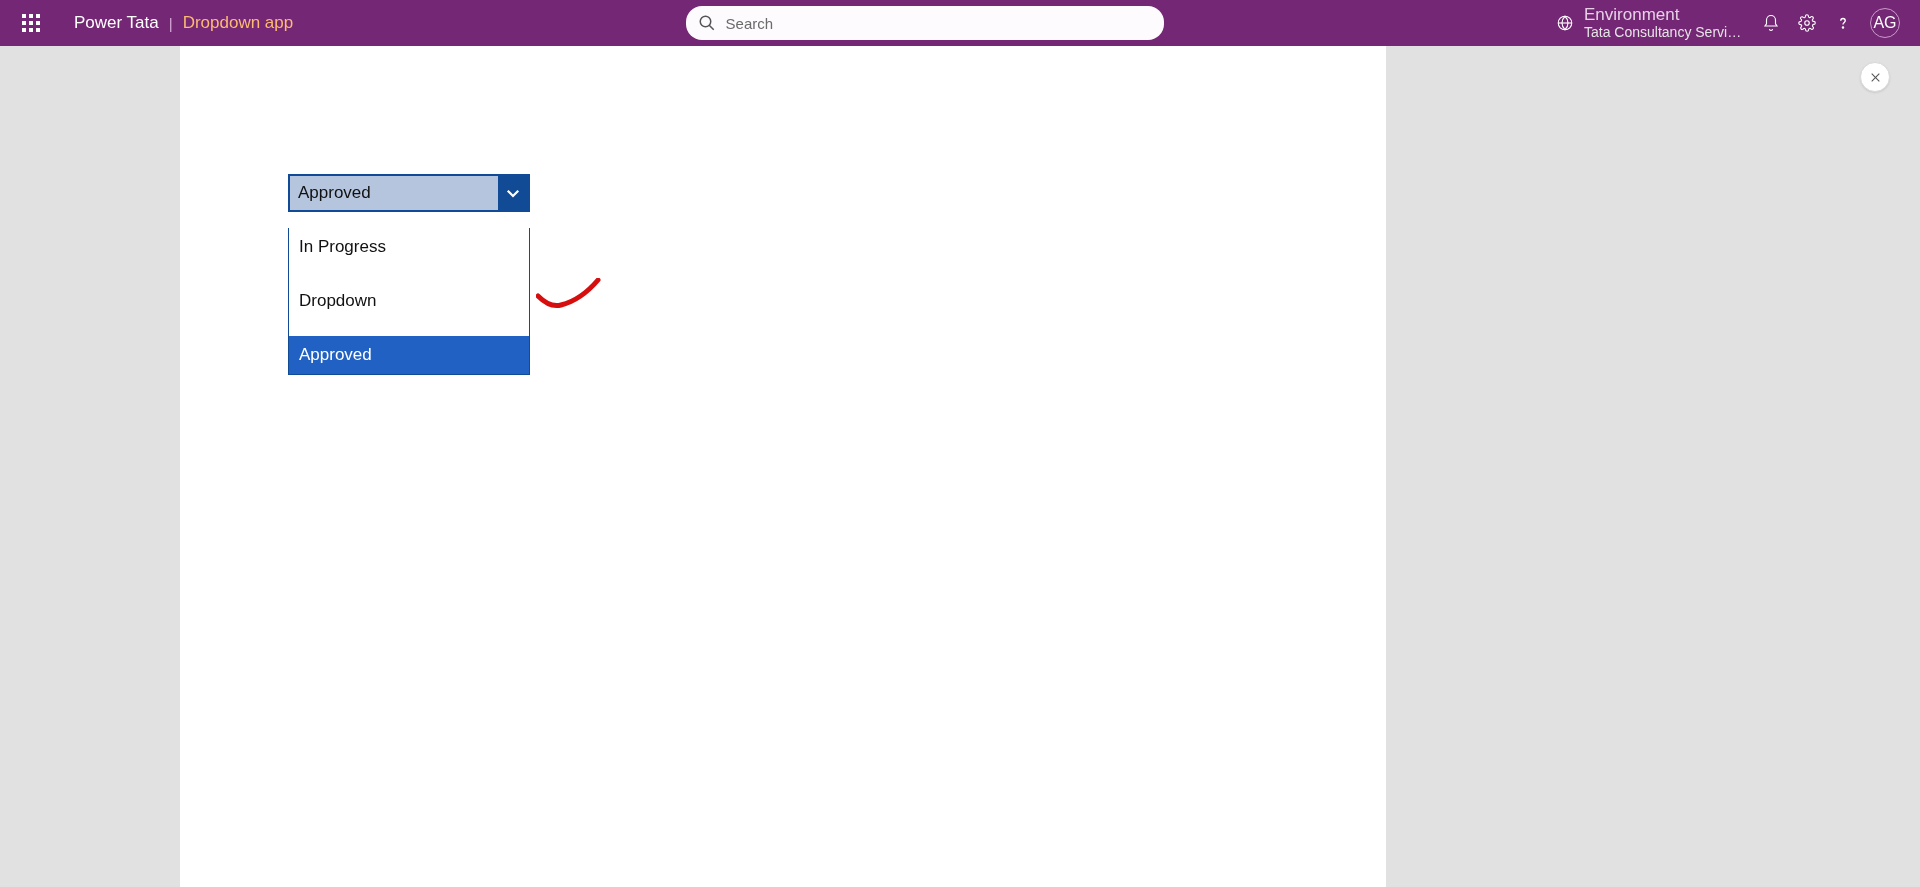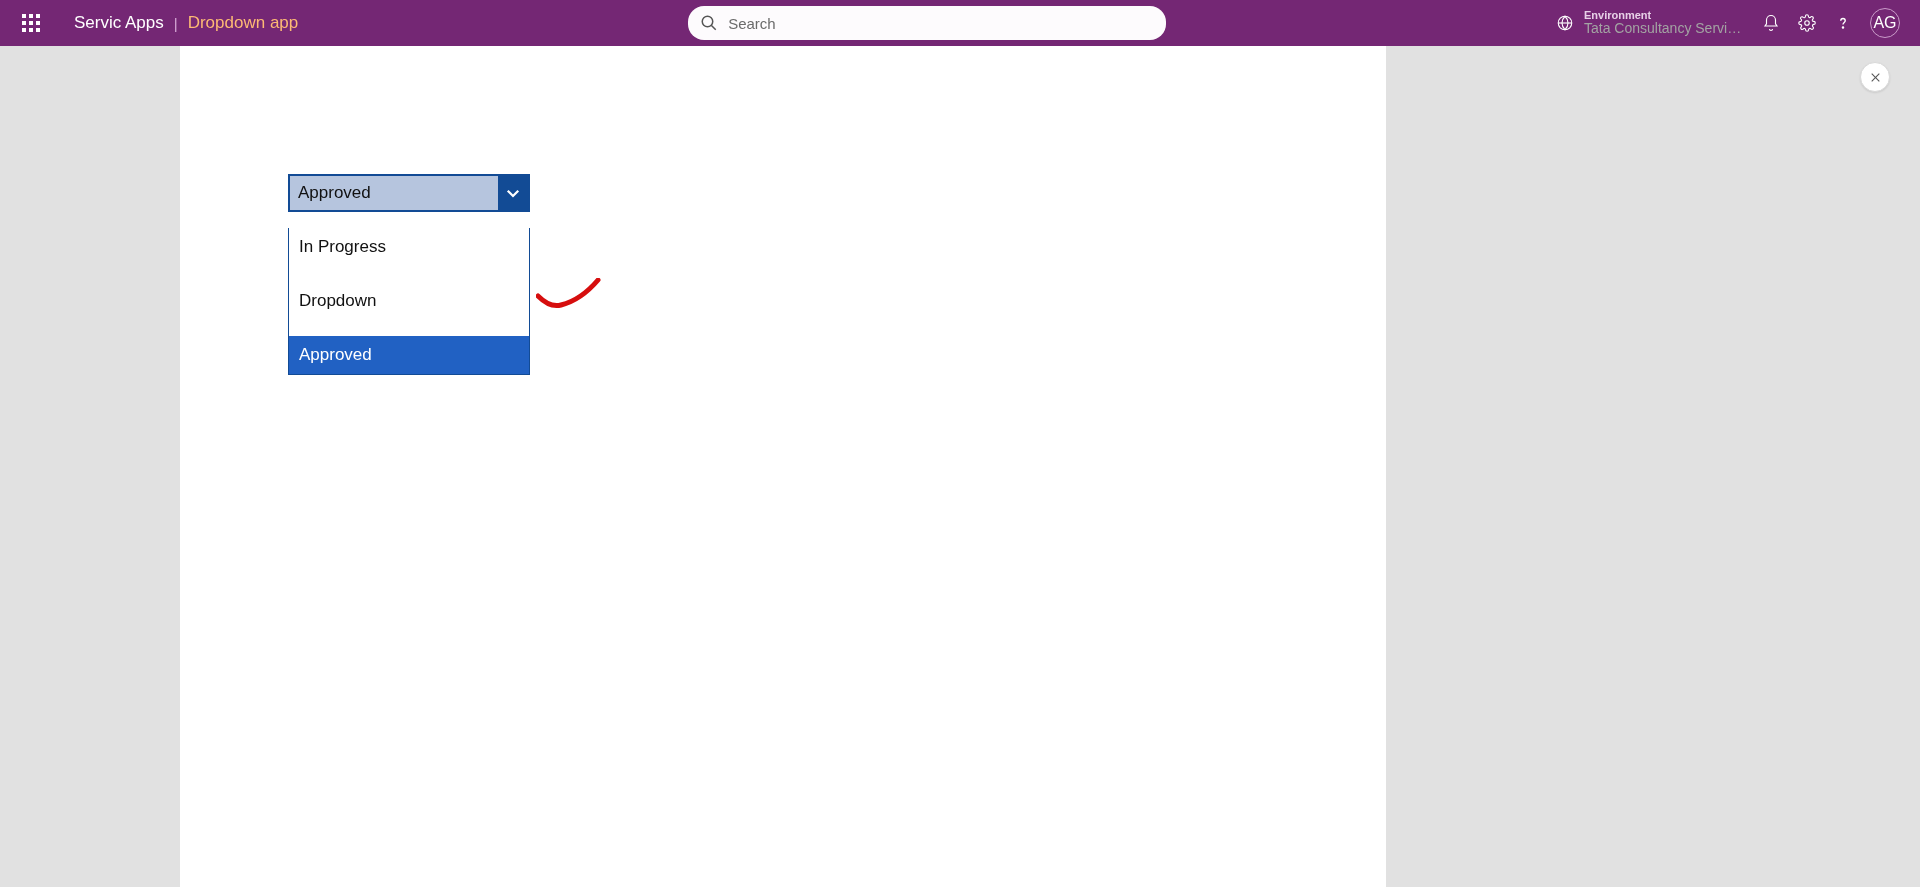--- a/index.html
+++ b/index.html
@@ -61,22 +61,22 @@
     .search-input::placeholder { color: #6b6b6b; }
 
     .right-group {
       display: flex;
       align-items: center;
       gap: 18px;
       margin-right: 10px;
     }
     .env-block { display: flex; align-items: center; gap: 10px; }
     .env-text { display: flex; flex-direction: column; line-height: 1.1; }
-    .env-label { font-size: 11px; color: #e7d0e7; font-weight: bold; }
-    .env-value { font-size: 14px; color: #a3a3a3; max-width: 160px; white-space: nowrap; overflow: hidden; text-overflow: ellipsis; }
+    .env-label { font-size: 17px; color: #e7d0e7; }
+    .env-value { font-size: 14px; color: #e5e5e5; max-width: 160px; white-space: nowrap; overflow: hidden; text-overflow: ellipsis; }
 
     .hdr-icon { width: 18px; height: 18px; display: flex; align-items: center; justify-content: center; cursor: pointer; }
     .hdr-icon svg { width: 18px; height: 18px; }
 
     .avatar {
       width: 30px; height: 30px;
       border-radius: 50%;
       border: 1px solid #c99bc9;
       display: flex; align-items: center; justify-content: center;
       font-size: 16px; color: #fff;
@@ -180,21 +180,21 @@
       <span></span>
       <span></span>
     <span></span>
       <span></span>
       <span></span>
     <span></span>
       <span></span>
       <span></span>
   </div>
   <div class="brand">
-    <span class="app-title">Servic Apps</span>
+    <span class="app-title">Power Tata</span>
     <span class="sep">|</span>
     <span class="app-sub">Dropdown app</span>
   </div>
 
   <div class="search-wrap">
     <span class="hdr-icon">
       <svg viewBox="0 0 24 24" fill="none" stroke="#555" stroke-width="2">
           <circle cx="10" cy="10" r="7"></circle>
           <line x1="15" y1="15" x2="21" y2="21"></line>
         </svg>

